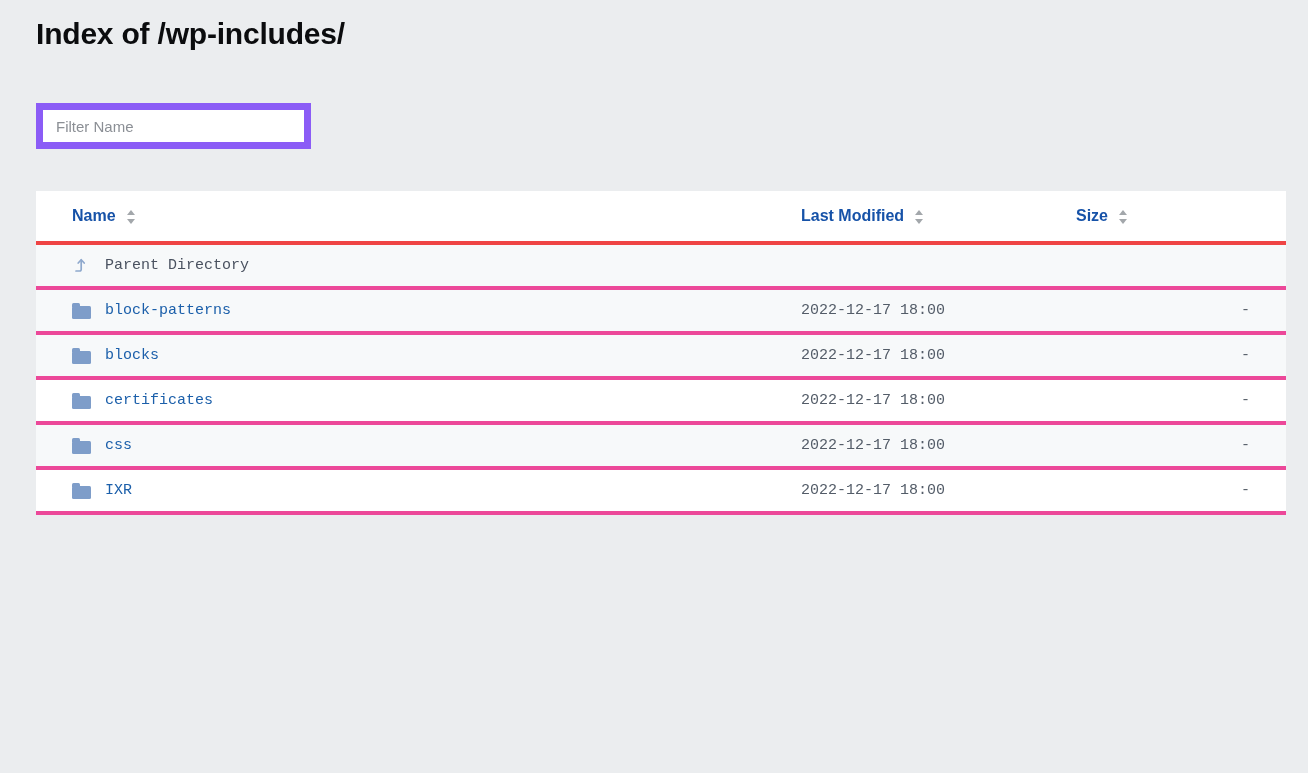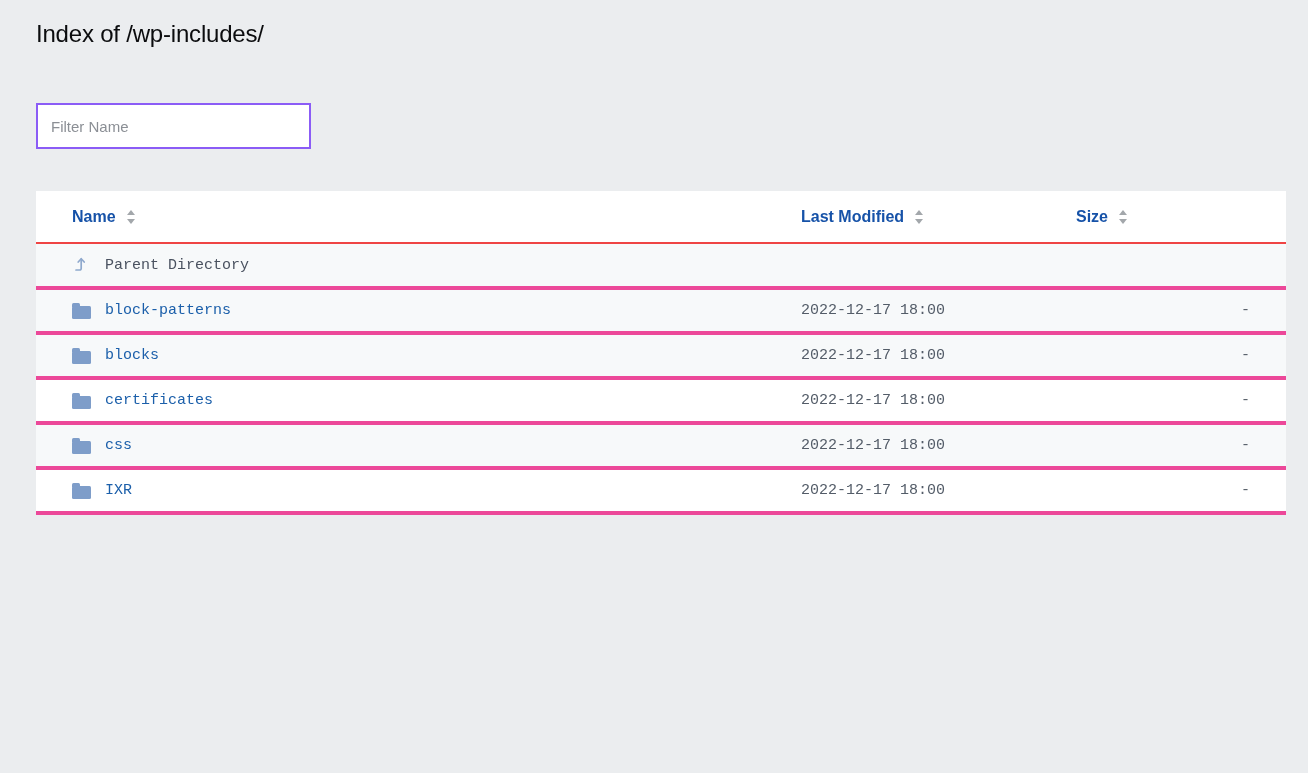--- a/index.html
+++ b/index.html
@@ -18,39 +18,39 @@
   }
 
   .page { width: 1308px; height: 773px; position: relative; }
 
   
   .page-title {
     position: absolute;
     left: 36px;
     top: 14px;
     margin: 0;
-    font-size: 24px;
+    font-size: 30px;
     line-height: 40px;
-    font-weight: 400;
+    font-weight: 700;
     color: #0b0c0e;
     letter-spacing: -0.2px;
   }
 
   
   .filter-wrap {
     position: absolute;
     left: 36px;
     top: 103px;
   }
   .filter-input {
     width: 275px;
     height: 46px;
     padding: 0 13px;
     background: #ffffff;
-    border: 2px solid #8b5cf6;
+    border: 7px solid #8b5cf6;
     border-radius: 0;
     font-family: "Liberation Sans", sans-serif;
     font-size: 15px;
     color: #3d4450;
     outline: none;
   }
   .filter-input::placeholder { color: #8b8f95; opacity: 1; }
 
   
   .table-card {
@@ -67,21 +67,21 @@
     table-layout: fixed;
   }
   table.listing col.c-name { width: 600px; }
   table.listing col.c-mod  { width: 440px; }
   table.listing col.c-size { width: 210px; }
 
   thead th {
     height: 52px;
     padding: 0;
     background: #ffffff;
-    border-bottom: 2px solid #ef4444;
+    border-bottom: 4px solid #ef4444;
     font-size: 16px;
     font-weight: 700;
     text-align: left;
     vertical-align: middle;
     white-space: nowrap;
     margin-left: 6px;
   }
   thead th.th-name { padding-left: 36px; }
   thead th.th-mod  { padding-left: 165px; }
   thead th.th-size { padding-right: 36px; text-align: left; }

